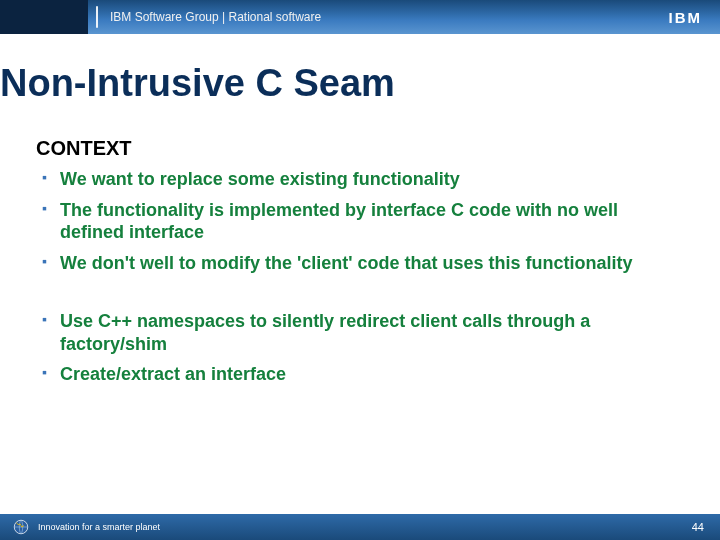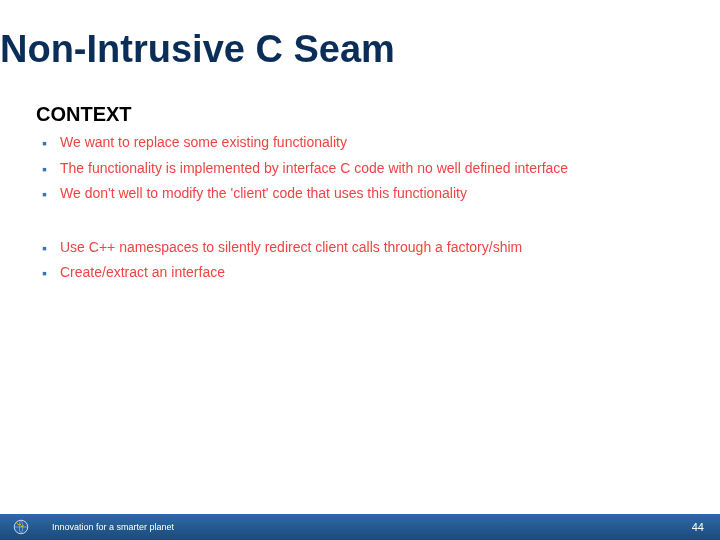--- a/index.html
+++ b/index.html
@@ -7,32 +7,40 @@
   .slide { width: 720px; height: 540px; display: flex; flex-direction: column; position: relative; }
   .header { height: 34px; background: linear-gradient(to bottom, #1a4a7a 0%, #2e6aa8 40%, #3b7bc0 60%, #5a95d0 100%); display: flex; align-items: center; color: #fff; font-size: 12px; position: relative; }
   .header-left { width: 88px; height: 100%; background: #0b2340; display: flex; align-items: center; }
   .header-divider { position: absolute; left: 96px; top: 6px; bottom: 6px; width: 2px; background: rgba(255,255,255,0.9); border-radius: 1px; }
   .header-title { position: absolute; left: 110px; top: 50%; transform: translateY(-50%); font-size: 12px; color: #f0f0f0; }
   .header-logo { position: absolute; right: 18px; top: 50%; transform: translateY(-50%); color: #fff; font-weight: bold; letter-spacing: 2px; font-size: 15px; font-family: "Arial", sans-serif; display: flex; align-items: center; gap: 6px; }
   .main-title { text-align: left; font-size: 38px; font-weight: bold; color: #0b2e59; margin-top: 28px; margin-bottom: 28px; }
   .body { flex: 1; padding: 0 36px; }
   .section-head { font-size: 20px; font-weight: bold; color: #000; margin-top: 4px; margin-bottom: 8px; }
   ul.bullets { list-style: none; padding-left: 6px; }
-  ul.bullets li { position: relative; padding-left: 18px; font-size: 14px; font-weight: normal; color: #ef4444; line-height: 1.25; margin-bottom: 8px; }
+  ul.bullets li { position: relative; padding-left: 18px; font-size: 18px; font-weight: bold; color: #15803d; line-height: 1.25; margin-bottom: 8px; }
   ul.bullets li::before { content: "▪"; position: absolute; left: 0; top: 1px; color: #3a74b8; font-size: 14px; }
   .gap { height: 28px; }
-  .footer { position: absolute; bottom: 0; left: 0; right: 0; height: 26px; background: linear-gradient(to bottom, #2e6aa8 0%, #1a4a7a 100%); display: flex; align-items: center; color: #fff; font-size: 9px; gap: 14px; }
+  .footer { position: absolute; bottom: 0; left: 0; right: 0; height: 26px; background: linear-gradient(to bottom, #2e6aa8 0%, #1a4a7a 100%); display: flex; align-items: center; color: #fff; font-size: 9px; }
   .footer-icon { margin-left: 12px; margin-right: 8px; width: 18px; height: 18px; }
   .footer-text { flex: 1; }
   .footer-page { margin-right: 16px; font-size: 11px; }
 </style>
 </head>
 <body>
 
 <div class="slide">
+  <div class="header">
+    <div class="header-left"></div>
+    <div class="header-divider"></div>
+    <div class="header-title">IBM Software Group | Rational software</div>
+    <div class="header-logo">
+      <span>IBM</span>
+    </div>
+  </div>
 
   <div class="main-title">Non-Intrusive C Seam</div>
 
   <div class="body">
 
     <div class="section-head">CONTEXT</div>
     <ul class="bullets">
       <li>We want to replace some existing functionality</li>
       <li>The functionality is implemented by interface C code with no well defined interface</li>
       <li>We don't well to modify the 'client' code that uses this functionality</li>

